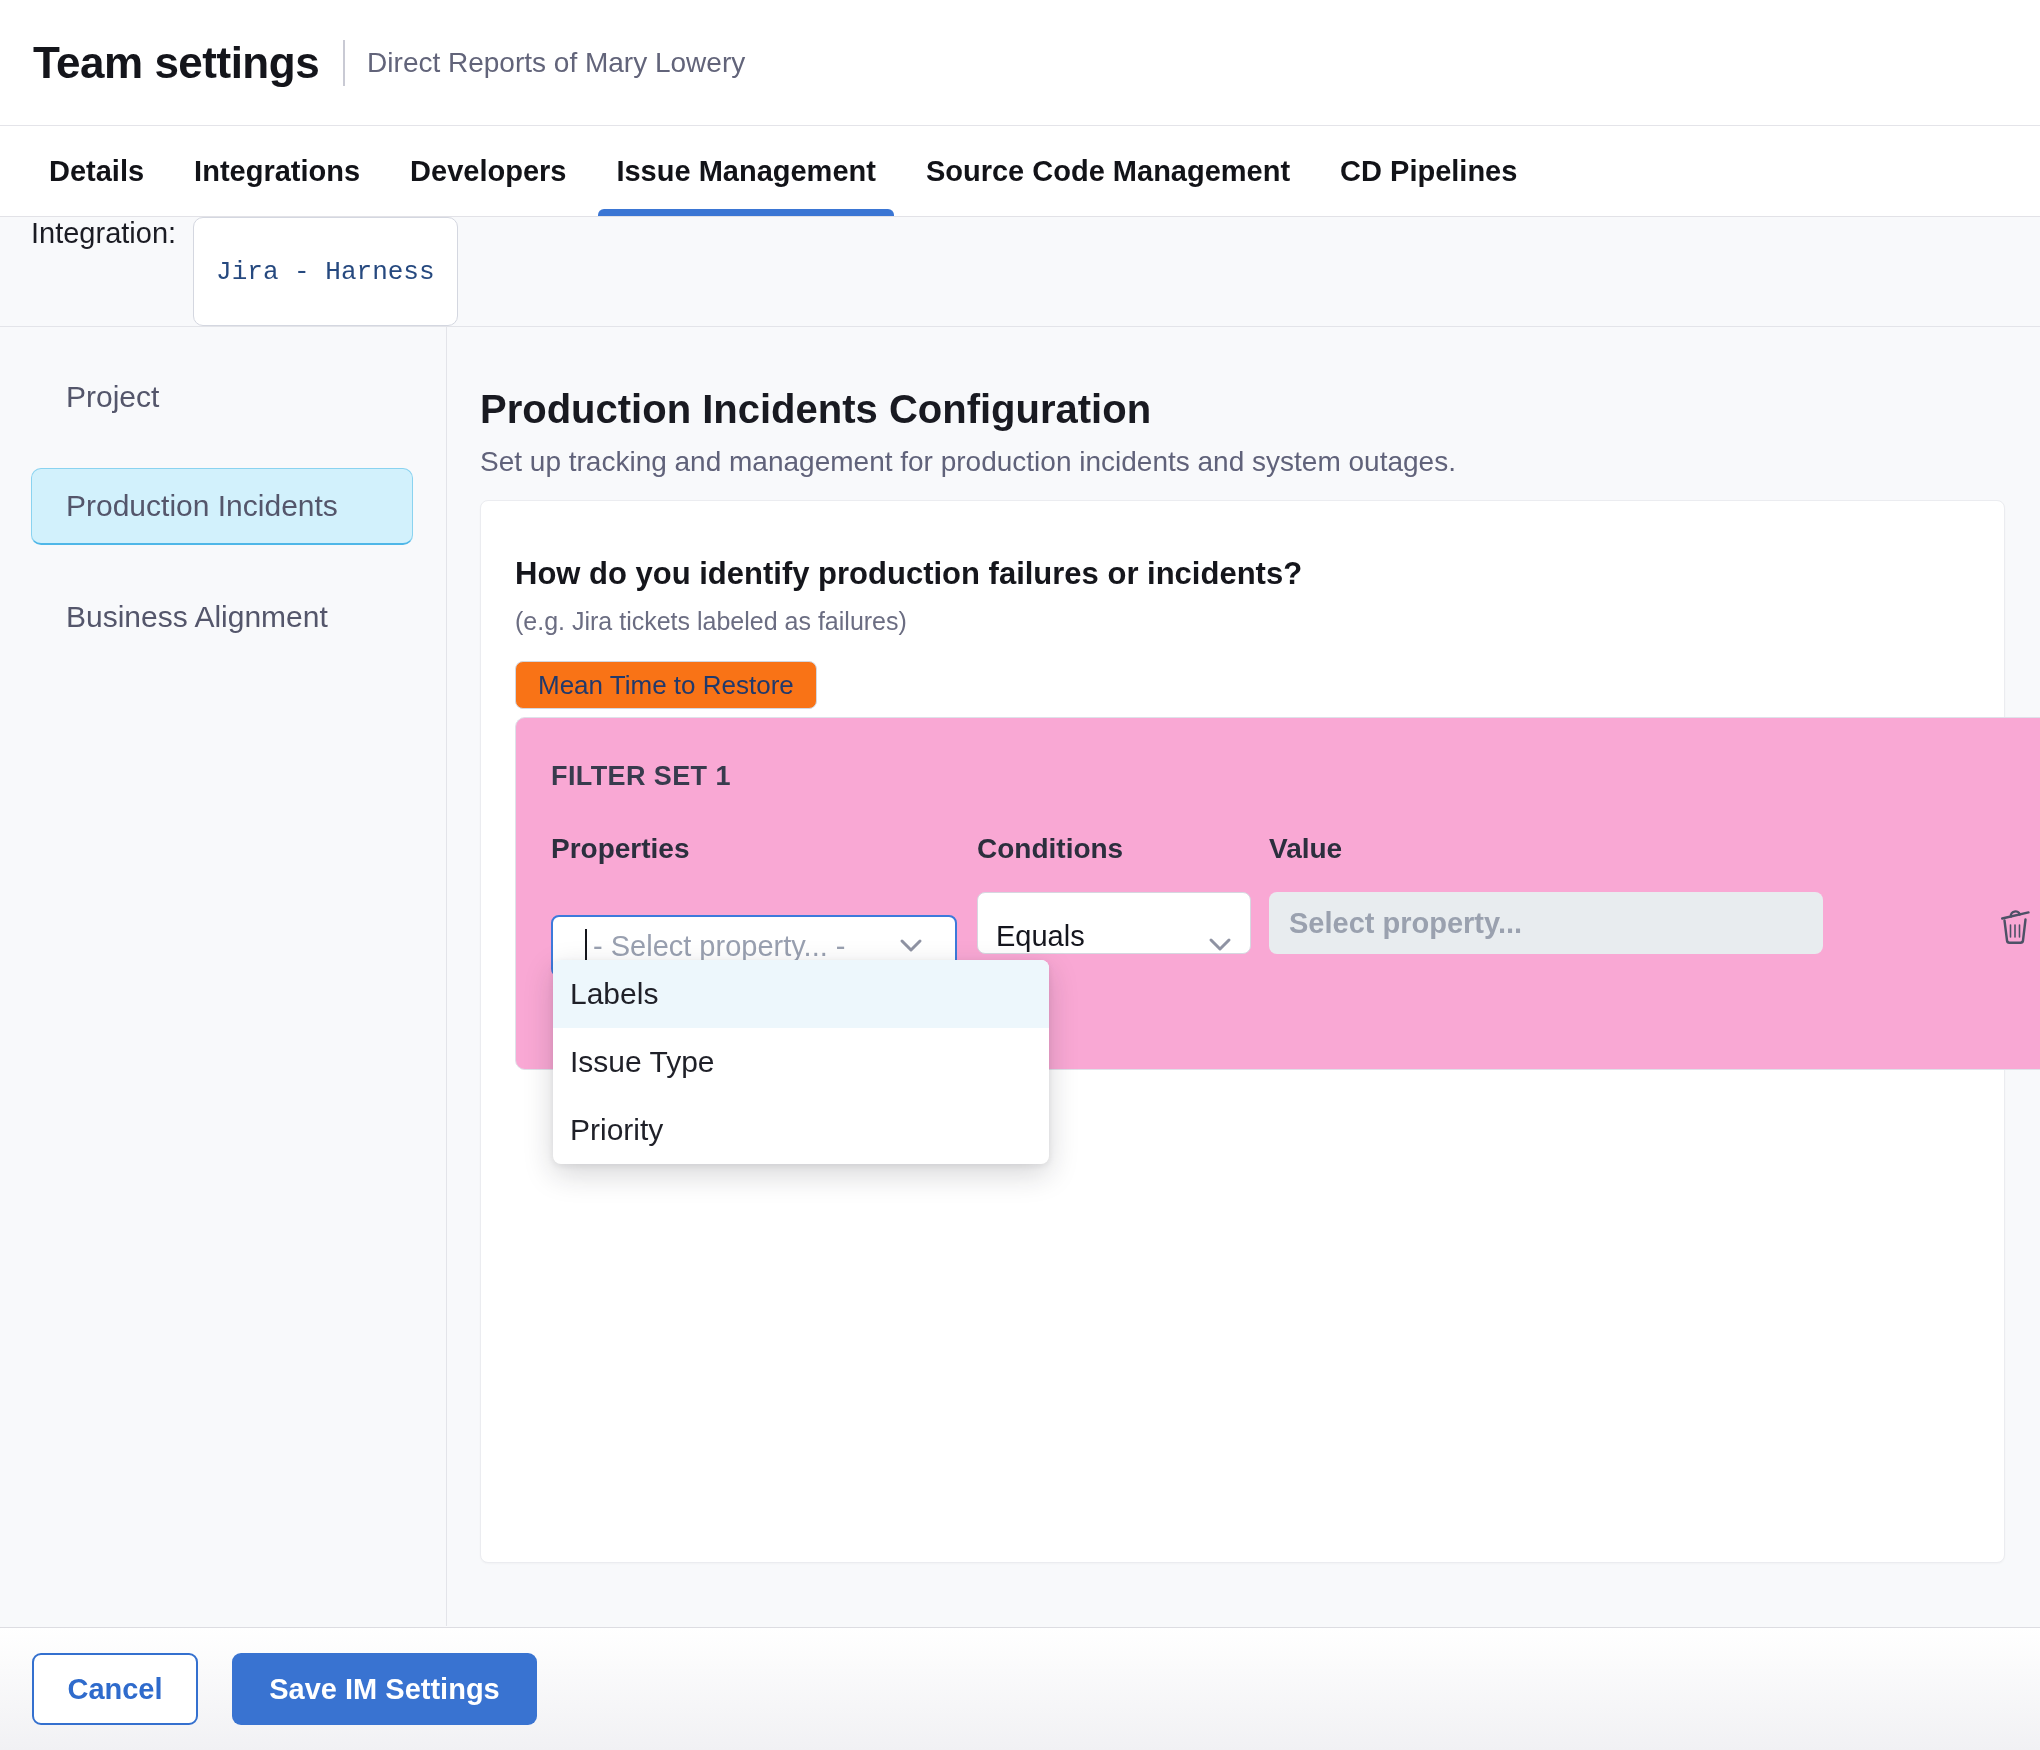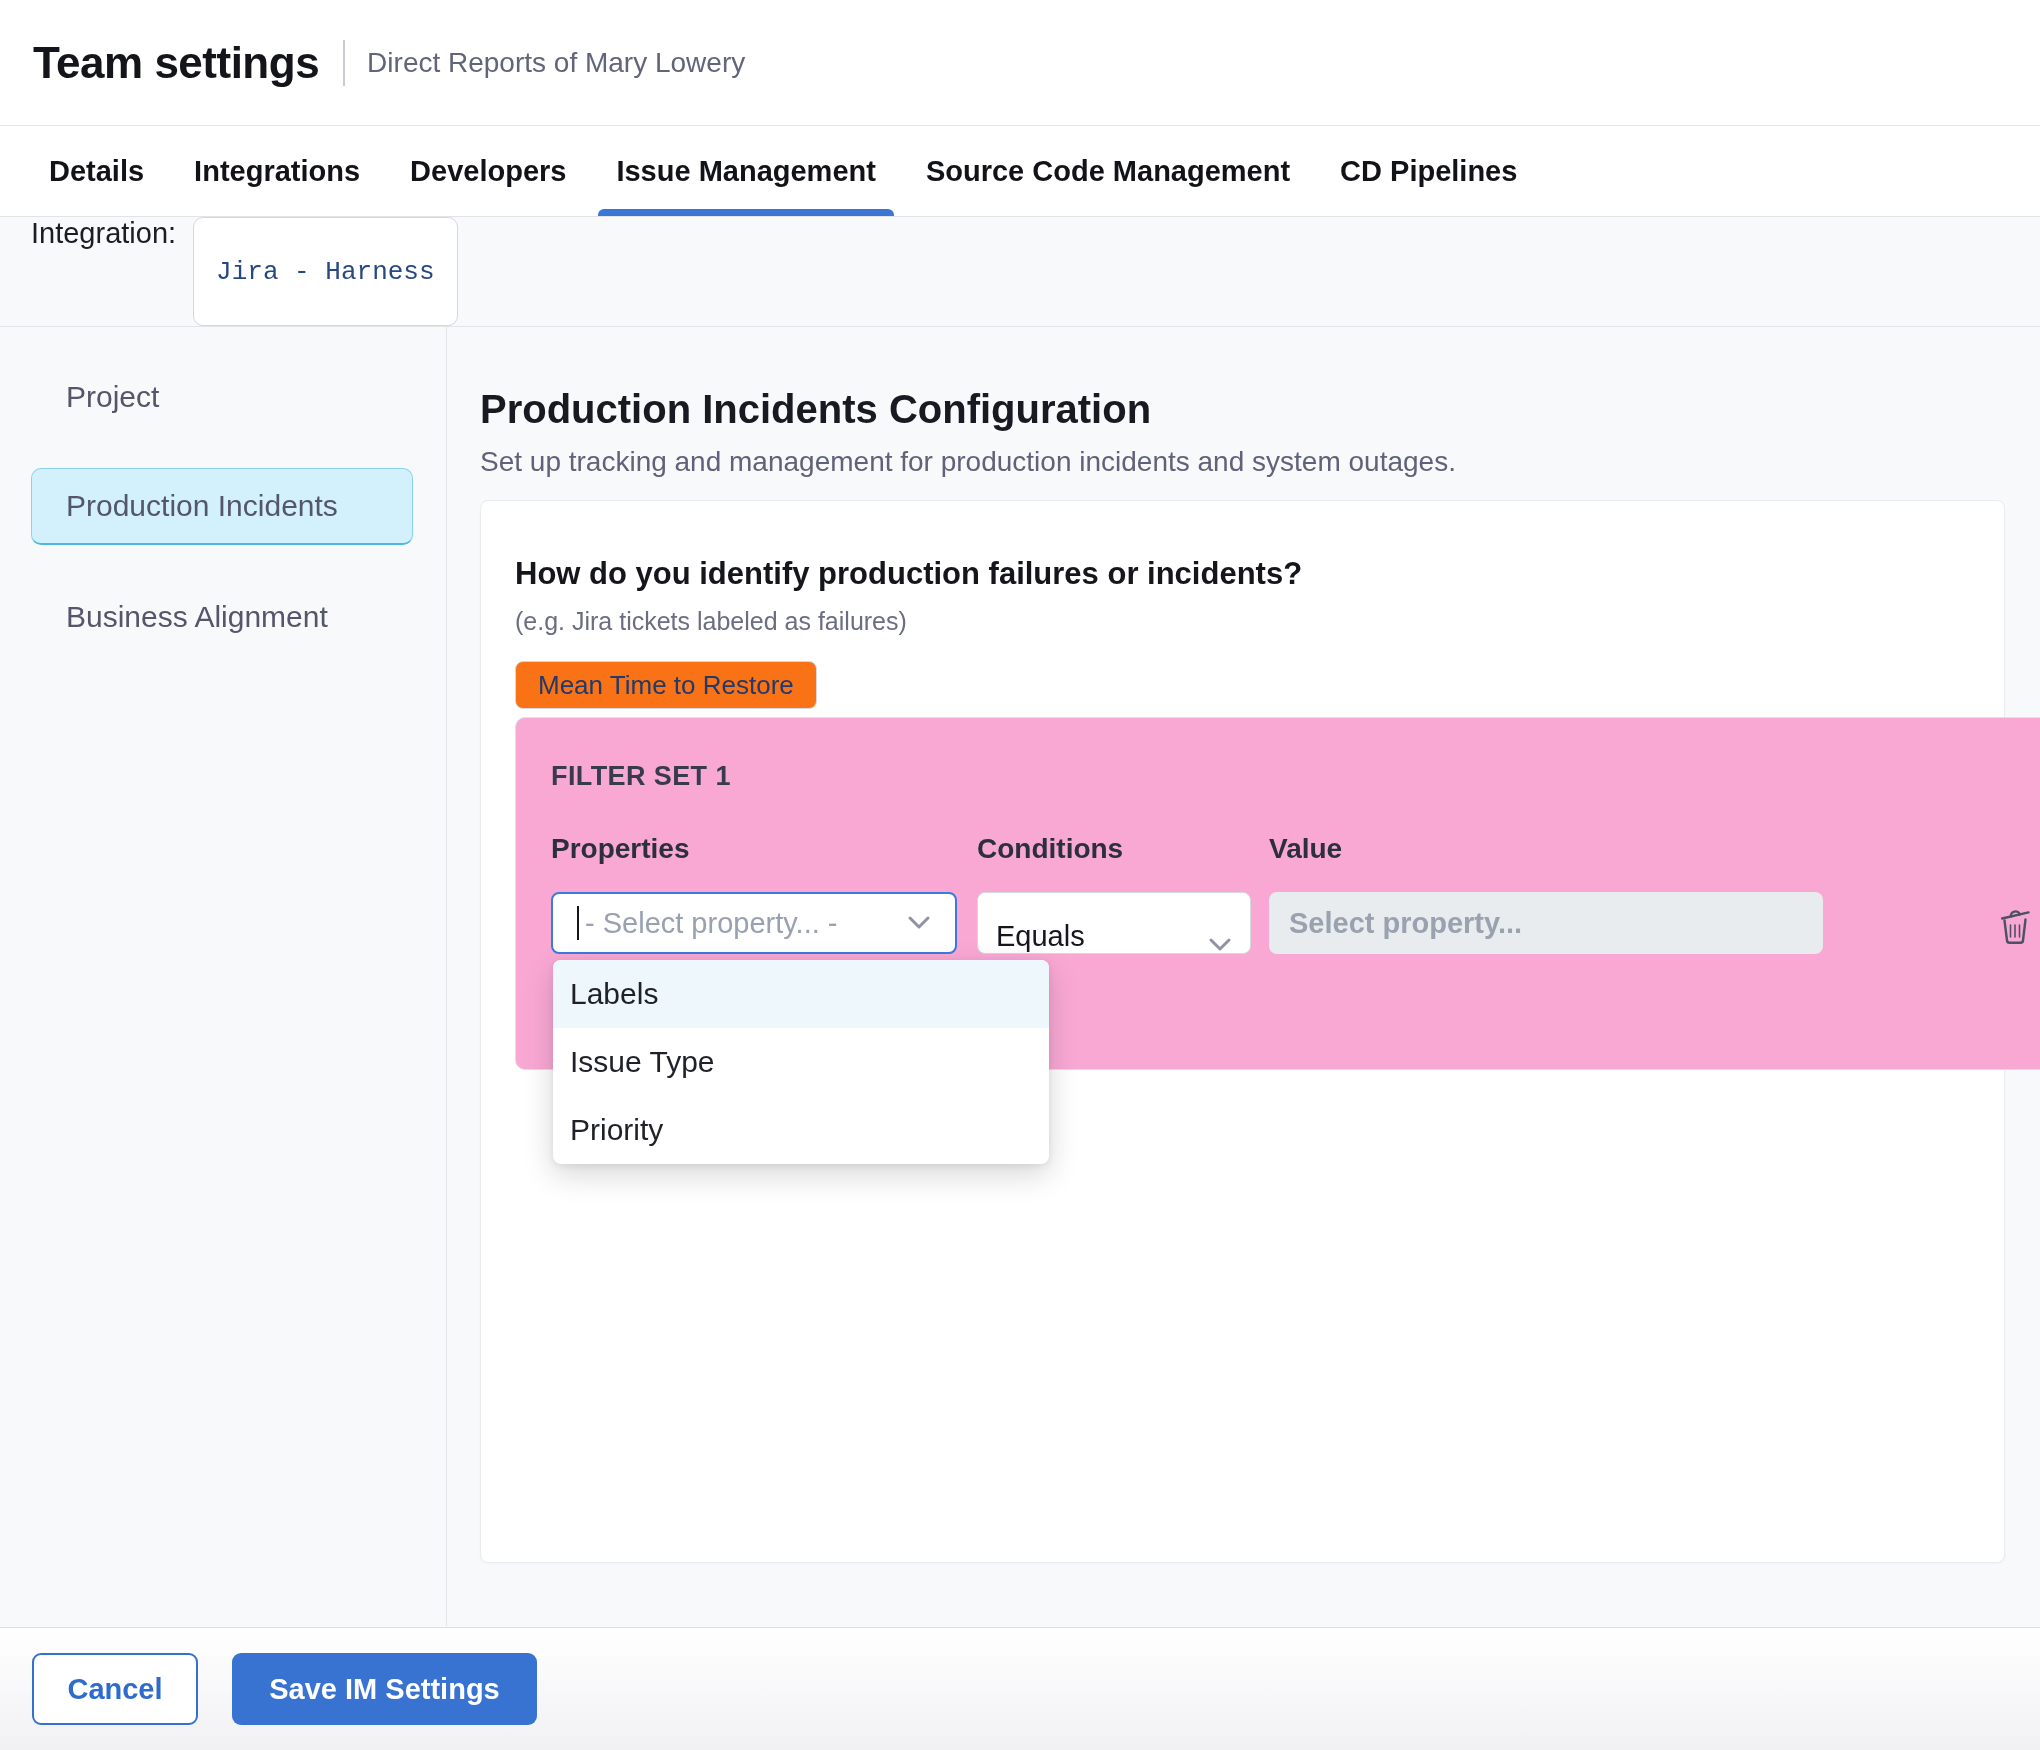--- a/index.html
+++ b/index.html
@@ -77,28 +77,28 @@
   }
 
   
   .filter-panel {
     margin-top:8px; width:1561px; height:353px; border:1px solid #dfe1e9;
     border-radius:10px; padding:42px 36px 0 35px; background:#f9a8d4;
   }
   .filter-title { font-size:27px; font-weight:700; color:#383b4d; letter-spacing:0.4px; line-height:32px; }
   .filter-row { display:flex; margin-top:40px; align-items:flex-start; }
   .fcol { display:flex; flex-direction:column; }
-  .fcol-props { width:406px; position:relative; }
+  .fcol-props { width:406px; position:relative;gap:23px; }
   .fcol-cond  { width:274px; margin-left:20px; }
   .fcol-value { width:554px; margin-left:18px; }
   .col-label { font-size:28px; font-weight:700; color:#2c2f3e; line-height:34px; }
 
   .control { margin-top:26px; height:62px; border-radius:8px; display:flex; align-items:center; font-size:29px; }
   .select-focused {
-    border:2px solid #3c7adb; background:#fff; padding:0 24px; cursor:pointer;
+    border:2px solid #3c7adb; background:#fff; padding:0 32px; cursor:pointer;
     justify-content:space-between;
   }
   .select-plain {
     border:1px solid #d6d7e0; background:#fff; padding:0 18px; cursor:pointer;
     justify-content:space-between; color:#15161e;align-items:flex-end;
   }
   .placeholder { color:#99a0b0; display:flex; align-items:center; }
   .text-cursor { width:2px; height:34px; background:#15161c; margin-right:6px; display:inline-block; }
   .value-input {
     background:#e8ecef; border:none; width:100%; height:62px; border-radius:8px;

